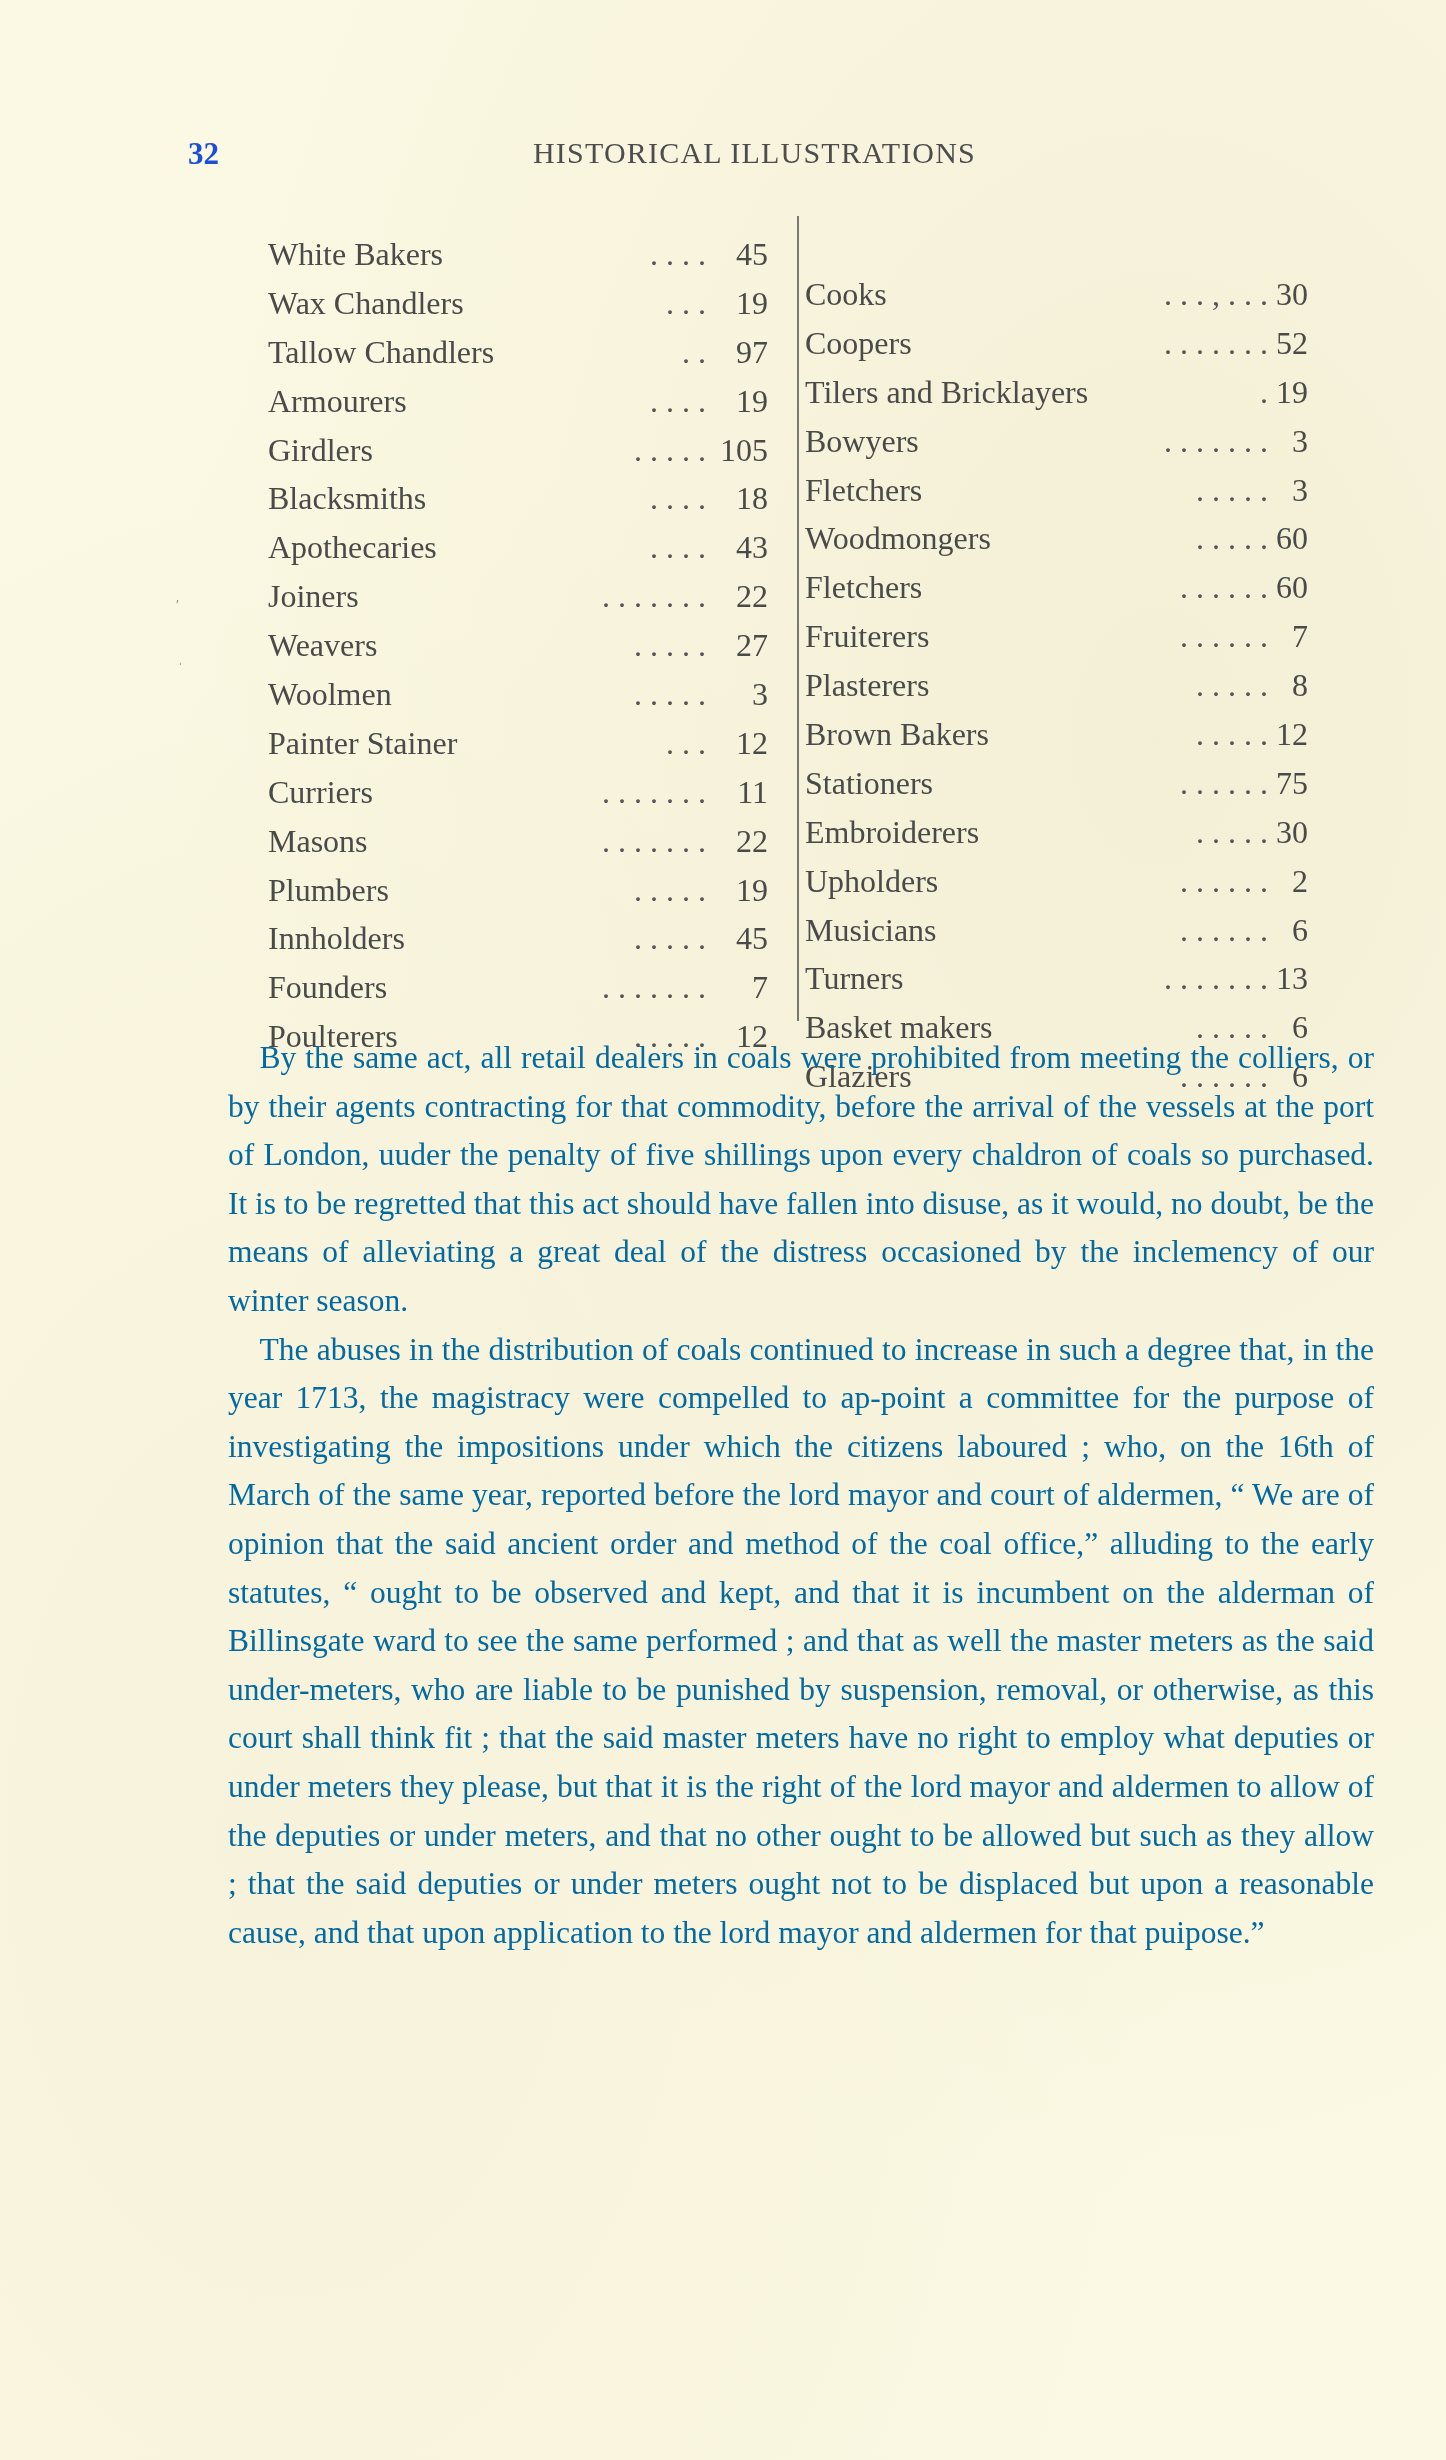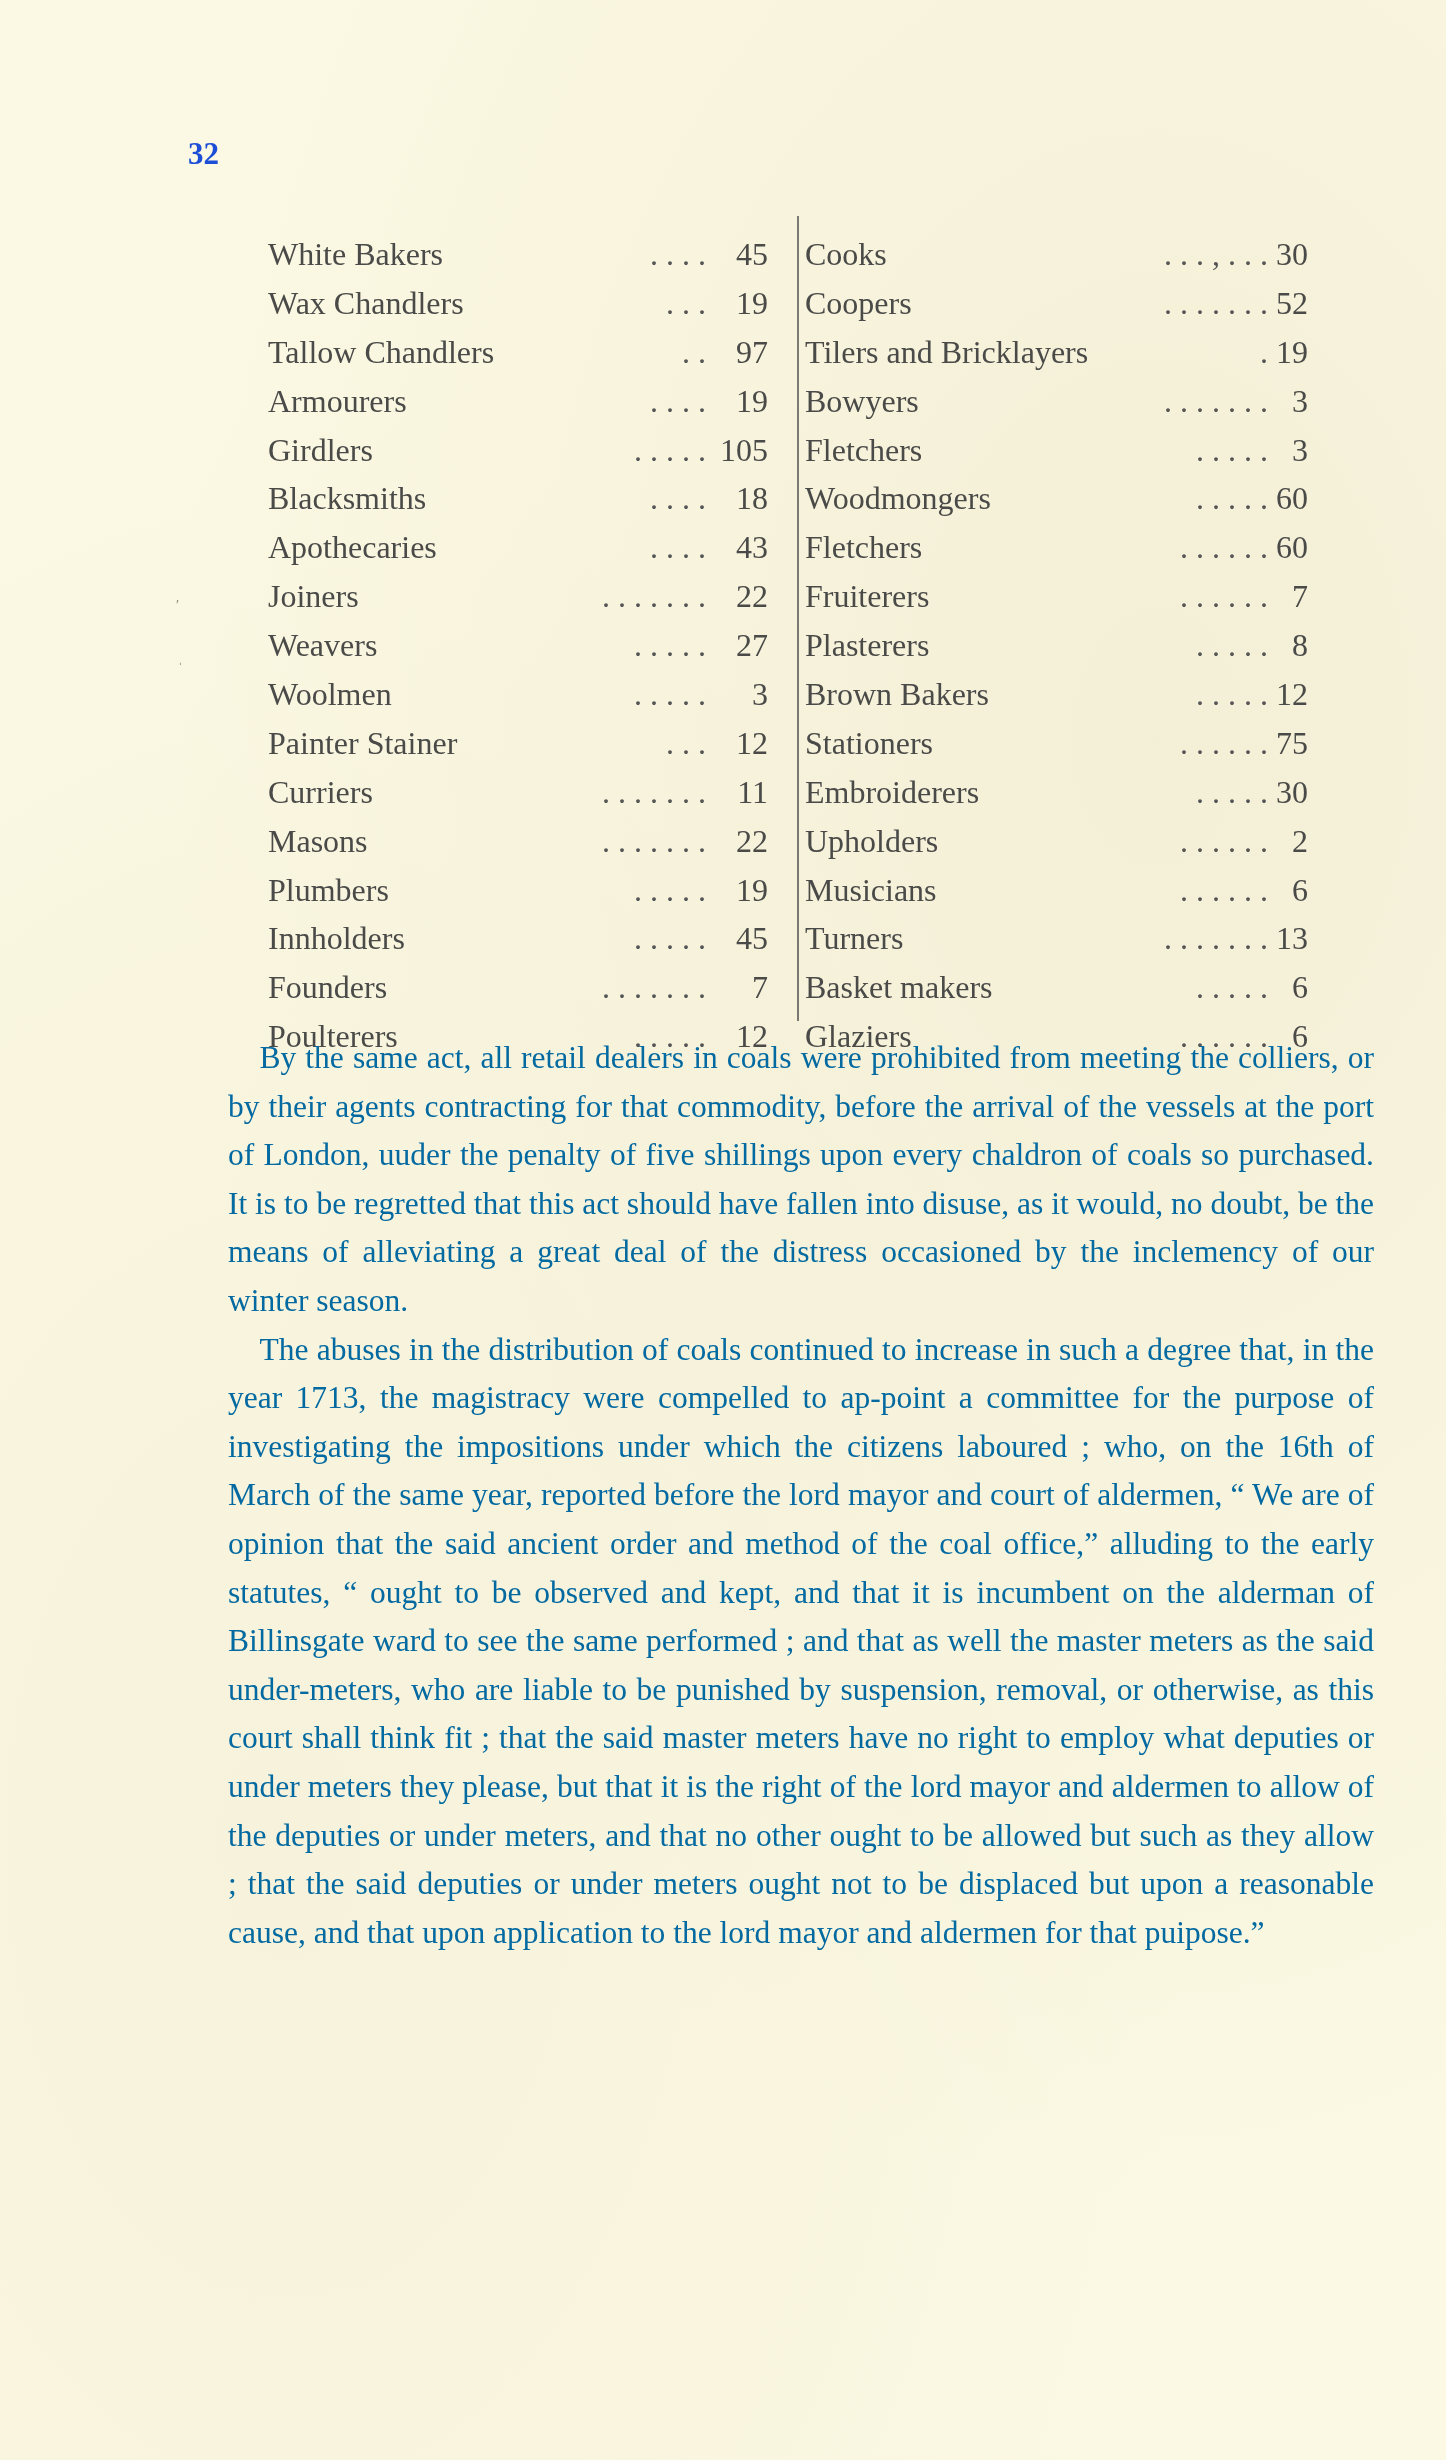--- a/index.html
+++ b/index.html
@@ -50,21 +50,21 @@
     position: absolute;
     top: 214px;
     left: 268px;
     width: 1050px;
   }
   .col {
     position: absolute;
     top: 16px;
   }
   .col-left { left: 0; width: 500px; }
-  .col-right { left: 537px; width: 513px; }
+  .col-right { left: 537px; width: 513px; margin-top: 40px; }
   .divider {
     position: absolute;
     left: 529px;
     top: 2px;
     width: 2px;
     height: 805px;
     background: #5a5a58;
     opacity: 0.8;
   }
   .row {
@@ -115,20 +115,21 @@
     font-size: 14px;
   }
 </style>
 </head>
 <body>
 
 <div class="page-stain"></div>
 
 <div class="running-head">
   <span class="page-number">32</span>
+  <span class="header-title">HISTORICAL ILLUSTRATIONS</span>
 </div>
 
 <div class="margin-mark" style="left:176px;top:598px;">′</div>
 <div class="margin-mark" style="left:178px;top:650px;">ˌ</div>
 
 <div class="table">
   <div class="col col-left" id="col-left">
       <div class="row">
         <span class="name">White Bakers</span>
         <span class="leader">. . . .</span>

